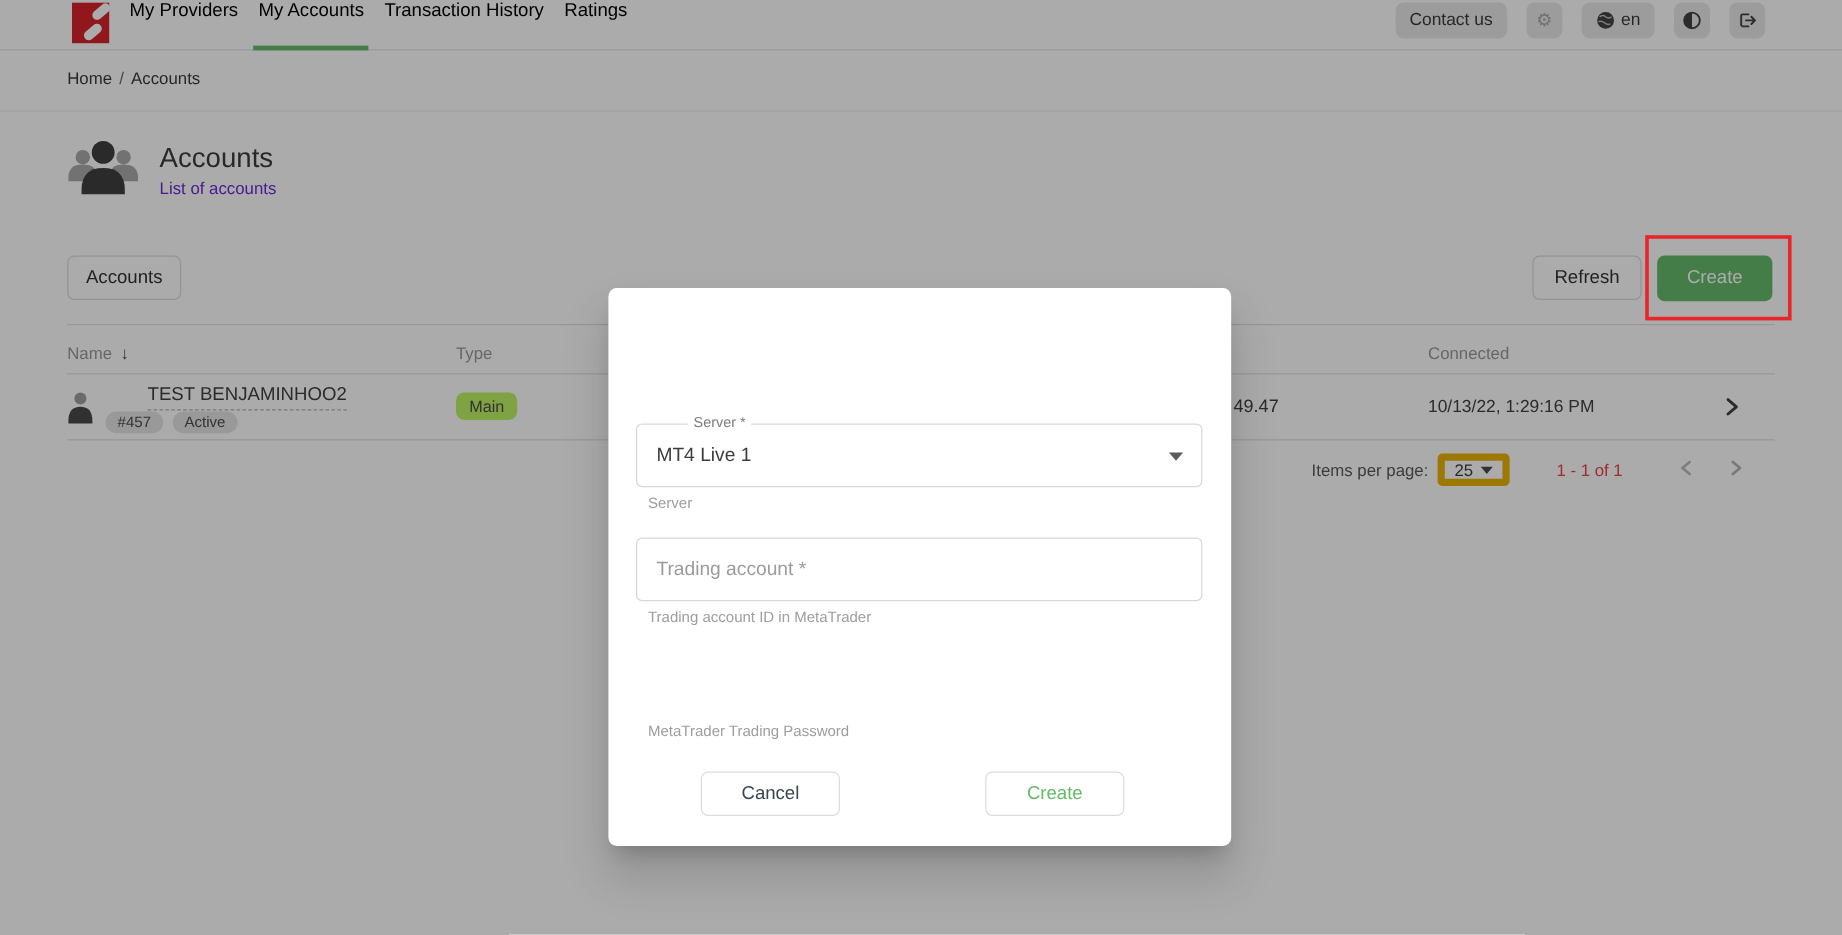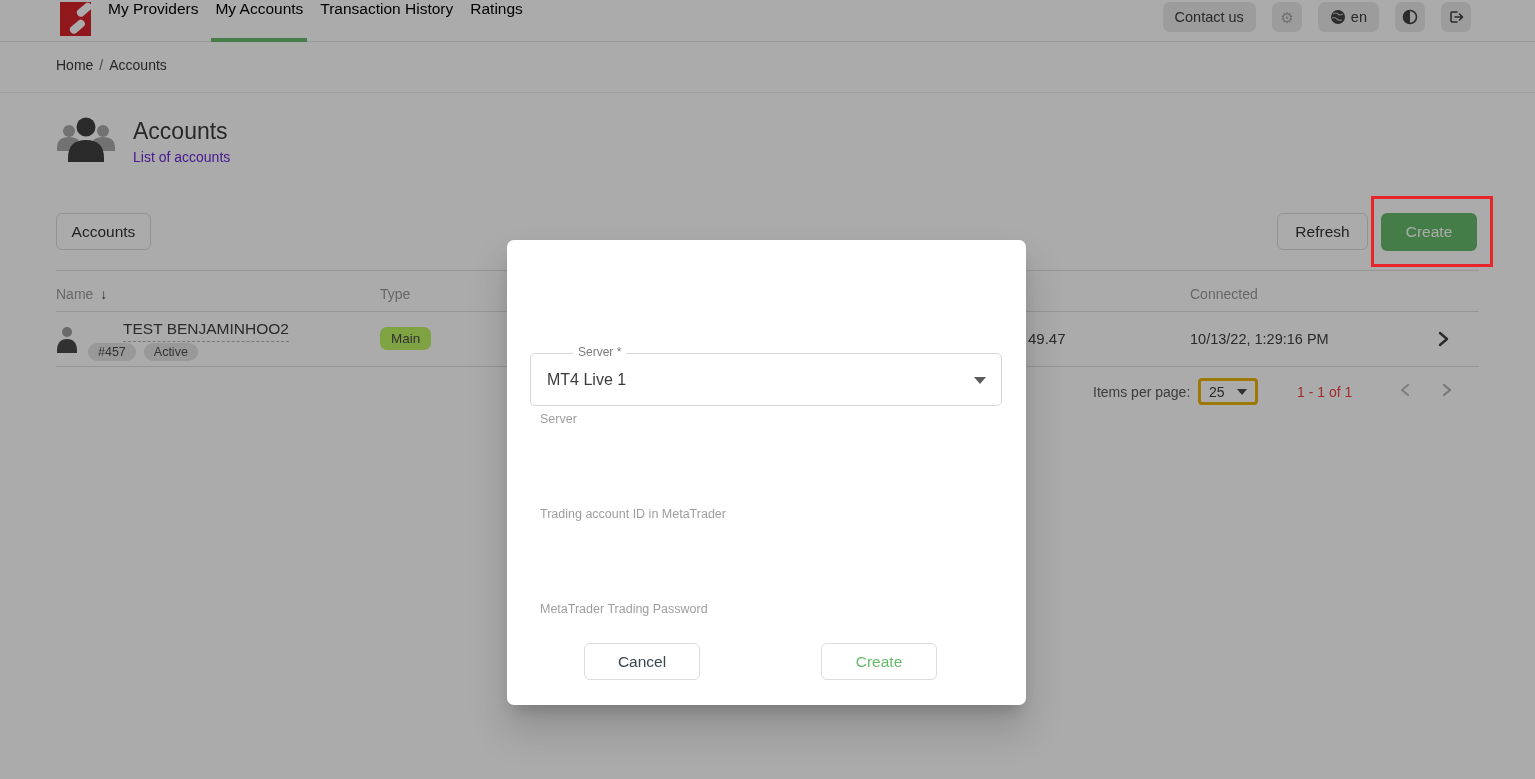--- a/index.html
+++ b/index.html
@@ -65,21 +65,21 @@
     font-size:12.5px; color:#4c4c4c; }
   .type-badge { position:absolute; left:380px; top:327px; background:#bef264;
     border-radius:7px; padding:4px 11px; font-size:13.5px; color:#4c4c4c; }
   .row-balance { position:absolute; left:1028px; top:330px; font-size:15px; color:#404040; }
   .row-connected { position:absolute; left:1190px; top:331px; font-size:14.5px; color:#404040; }
   .row-chevron { position:absolute; left:1436px; top:330px; cursor:pointer; }
 
   
   .pg-label { position:absolute; left:1093px; top:384px; font-size:14px; color:#5a5a5a; }
   .pg-select { position:absolute; left:1198px; top:378px; width:60px; height:27px;
-    border:3px solid #eab308; border-radius:4px; display:flex; align-items:center;
+    border:6px solid #eab308; border-radius:4px; display:flex; align-items:center;
     padding:0 8px; font-size:14px; color:#3c3c3c; cursor:pointer; background:#fff0; }
   .pg-select .caret { margin-left:auto; width:0; height:0; border-left:5px solid transparent;
     border-right:5px solid transparent; border-top:6px solid #4a4a4a; }
   .pg-range { position:absolute; left:1297px; top:384px; font-size:14px; color:#ef4444; }
   .pg-prev { position:absolute; left:1399px; top:382px; cursor:default; }
   .pg-next { position:absolute; left:1440px; top:382px; cursor:default; }
 
   
   .backdrop { position:absolute; inset:0; background:rgba(0,0,0,0.33); z-index:10; }
   .modal { position:absolute; left:507px; top:240px; width:519px; height:465px;
@@ -241,20 +241,23 @@
 
 <div class="modal">
 
   <div class="field-box server-box">
     <span class="server-label">Server *</span>
     <span class="server-value">MT4 Live 1</span>
     <span class="server-caret"></span>
   </div>
   <div class="hint hint-server">Server</div>
 
+  <div class="field-box ta-box">
+    <input type="text" placeholder="Trading account *" style="">
+  </div>
   <div class="hint hint-ta">Trading account ID in MetaTrader</div>
 
   <div class="hint hint-pw">MetaTrader Trading Password</div>
 
   <button class="modal-btn btn-cancel">Cancel</button>
   <button class="modal-btn btn-create-modal">Create</button>
 </div>
 
 <div class="annotation"></div>
 

